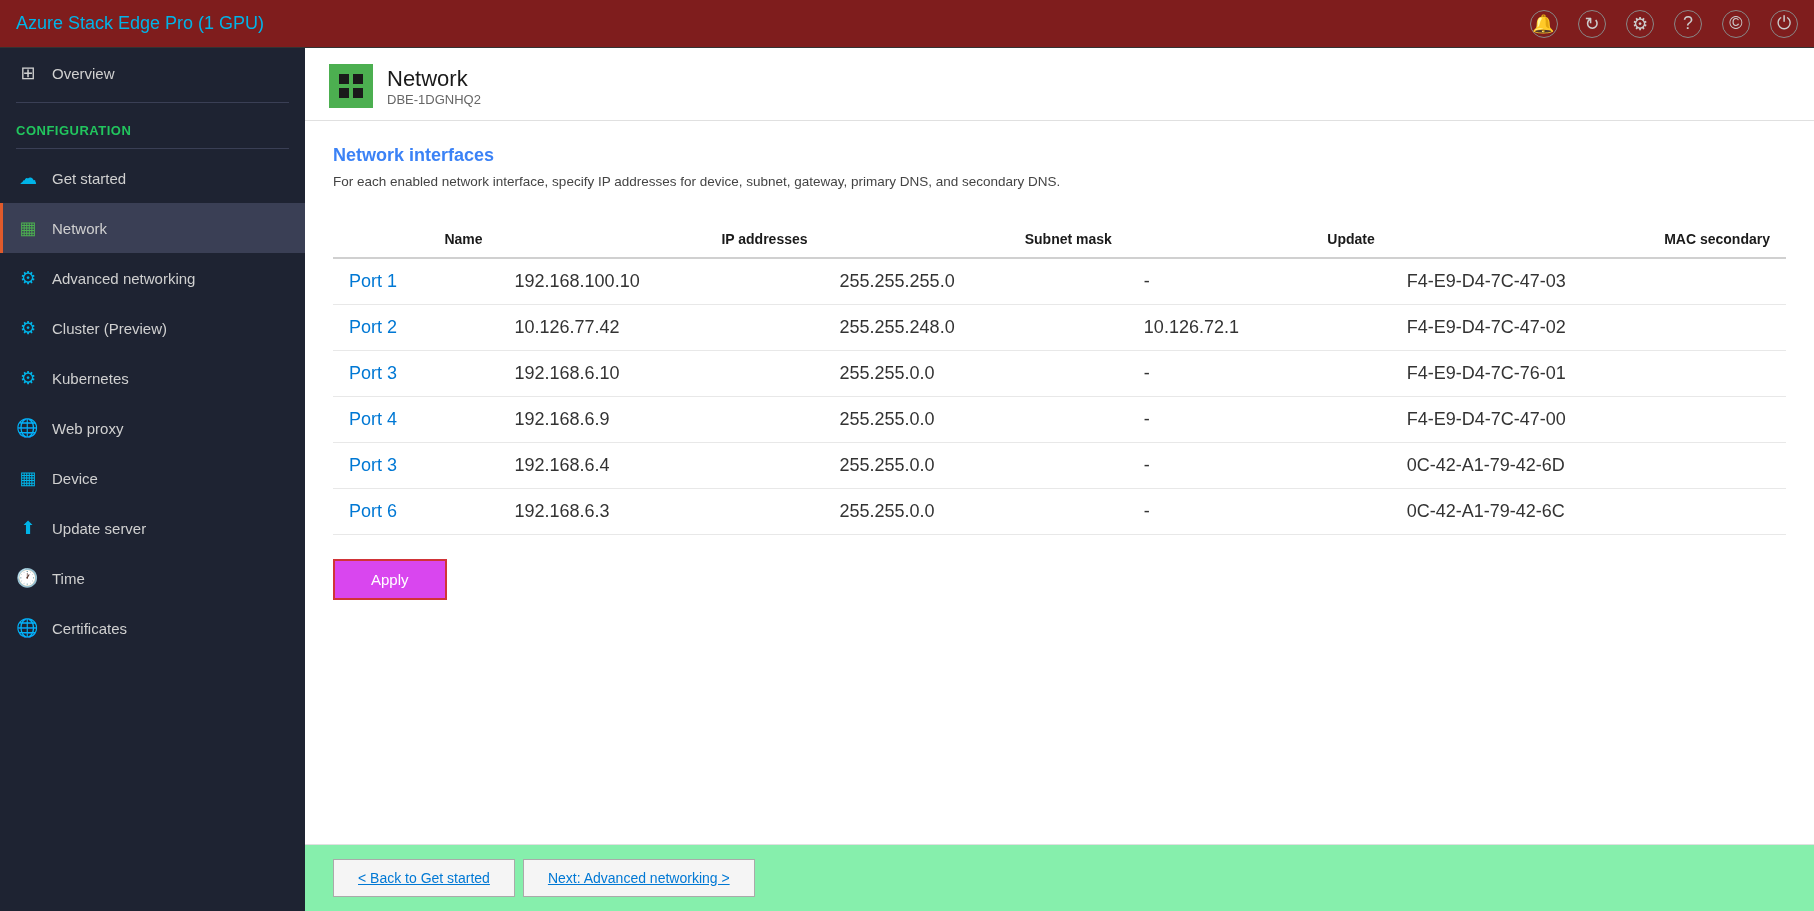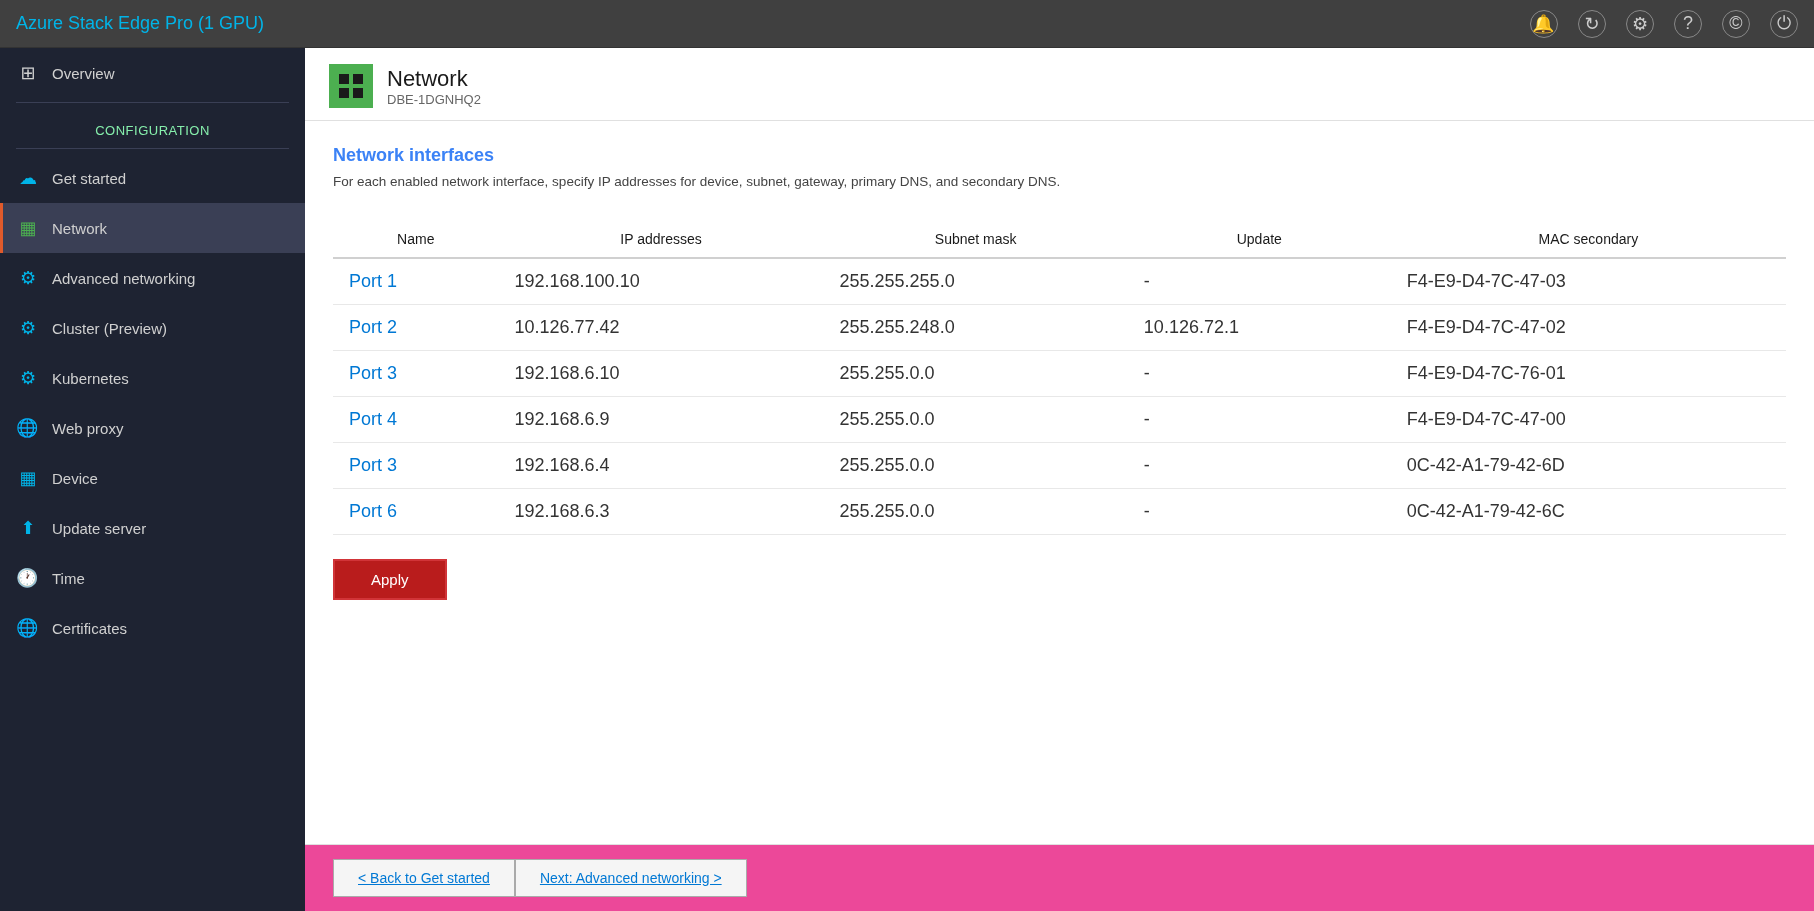--- a/index.html
+++ b/index.html
@@ -1,20 +1,20 @@
 <!DOCTYPE html>
 <html><head>
   <meta charset="utf-8">
   <style>
     * { margin: 0; padding: 0; box-sizing: border-box; }
     body { font-family: 'Segoe UI', Arial, sans-serif; background: #1a1a2e; width: 1814px; height: 911px; overflow: hidden; display: flex; flex-direction: column; }
 
     
     .topbar {
-      background: #404040;
+      background: #7f1d1d;
       height: 48px;
       display: flex;
       align-items: center;
       justify-content: space-between;
       padding: 0 16px;
       flex-shrink: 0;
       border-bottom: 1px solid #333;
     }
     .topbar-title {
       color: #00b4e8;
@@ -70,25 +70,24 @@
       padding-left: 13px;
     }
     .sidebar-item .icon {
       font-size: 18px;
       width: 24px;
       text-align: center;
       flex-shrink: 0;
     }
     .sidebar-section-label {
       padding: 16px 16px 6px 16px;
-      color: #86efac;
+      color: #22c55e;
       font-size: 13px;
-      font-weight: 400;
+      font-weight: 700;
       letter-spacing: 0.5px;
-      text-align: center;
     }
     .sidebar-divider {
       height: 1px;
       background: #3a3f55;
       margin: 4px 16px;
     }
 
     
     .content {
       flex: 1;
@@ -146,59 +145,59 @@
       margin-bottom: 32px;
     }
 
     
     .network-table {
       width: 100%;
       border-collapse: collapse;
       font-size: 14px;
     }
     .network-table th {
-      text-align: center;
+      text-align: right;
       padding: 10px 16px;
-      font-weight: 400;
+      font-weight: 700;
       color: #1a1a1a;
       border-bottom: 2px solid #d0d0d0;
       font-size: 14px;
     }
     .network-table td {
       padding: 12px 16px;
       border-bottom: 1px solid #e8e8e8;
       color: #333;
       font-size: 18px;
     }
     .network-table td.port-link {
       color: #0078d4;
       cursor: pointer;
       text-decoration: none;
     }
 
     
     .apply-btn {
-      background: #b91c1c;
+      background: #d946ef;
       color: #fff;
       border: 2px solid #d13438;
       padding: 10px 36px;
       font-size: 15px;
       cursor: pointer;
       margin-top: 24px;
       font-family: 'Segoe UI', Arial, sans-serif;
     }
 
     
     .content-footer {
       padding: 14px 28px;
       border-top: 1px solid #e0e0e0;
       display: flex;
-      gap: 0;
-      flex-shrink: 0;
-      background: #ec4899;
+      gap: 8px;
+      flex-shrink: 0;
+      background: #86efac;
     }
     .footer-btn {
       padding: 10px 24px;
       font-size: 14px;
       border: 1px solid #aaa;
       background: #f5f5f5;
       cursor: pointer;
       color: #0078d4;
       font-family: 'Segoe UI', Arial, sans-serif;
       text-decoration: underline;

